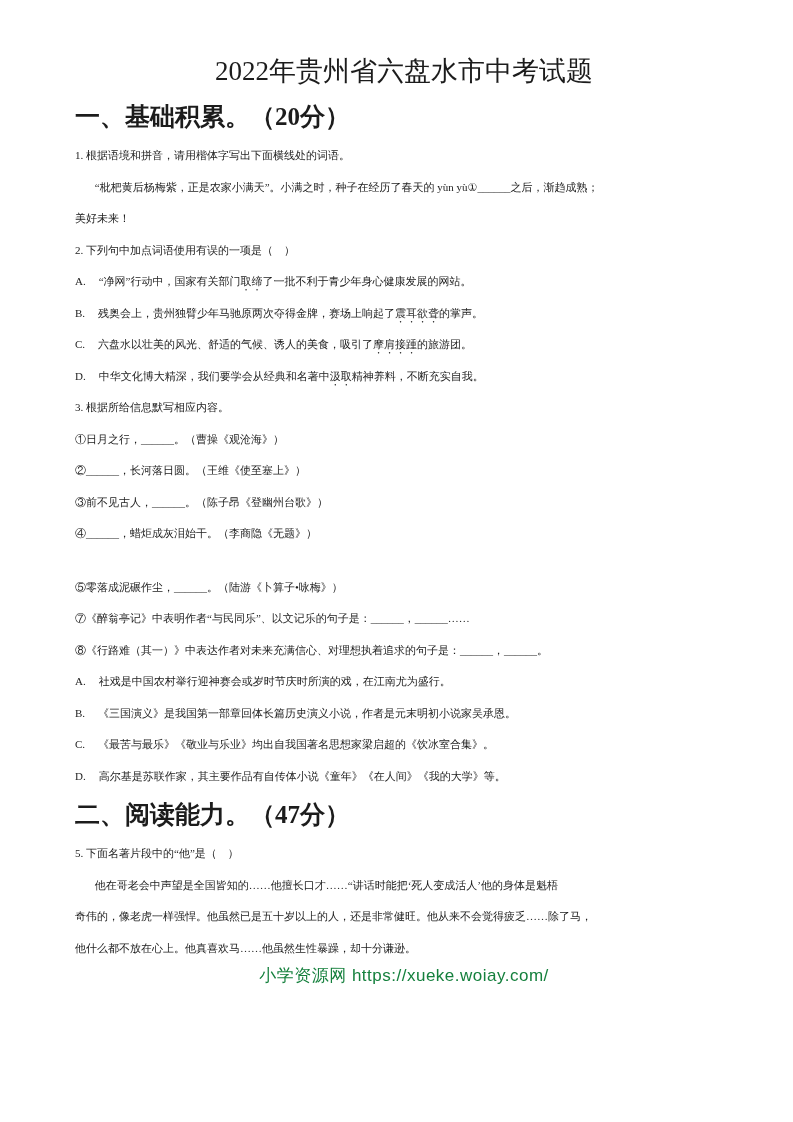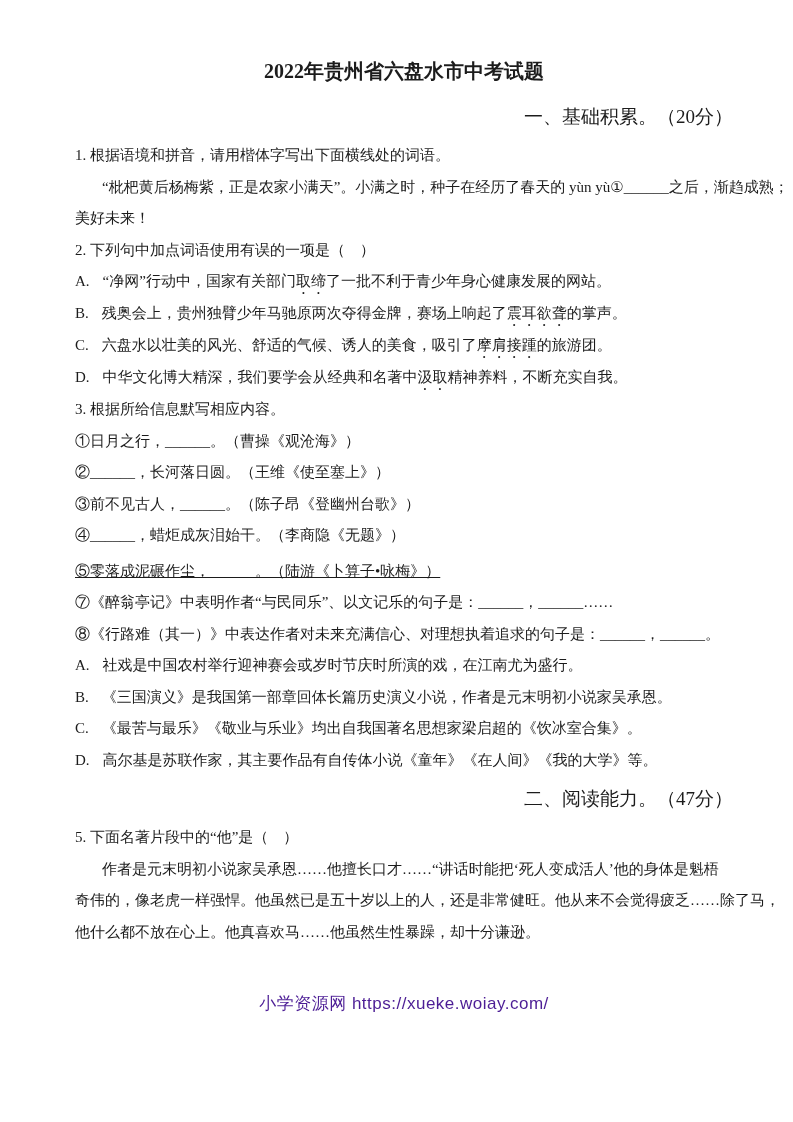--- a/index.html
+++ b/index.html
@@ -6,55 +6,53 @@
   html, body { margin: 0; padding: 0; }
   body {
     width: 793px;
     min-height: 1122px;
     background: #ffffff;
     color: #1c1c1c;
     font-family: "Liberation Serif", "DejaVu Serif", serif;
   }
   .doc { padding: 54px 60px 0 75px; }
   .title {
-    font-size: 20px;
-    font-weight: 700;
+    font-size: 27px;
+    font-weight: 400;
     text-align: center;
     line-height: 34px;
     margin: 0 0 14px 0;
   }
   .sec-heading {
-    font-size: 19px;
-    font-weight: 400;
+    font-size: 25px;
+    font-weight: 700;
     line-height: 30px;
     margin: 8px 0 8px 0;
-    text-align: right;
   }
   .line {
-    font-size: 15px;
+    font-size: 11px;
     line-height: 31.5px;
     margin: 0;
     white-space: nowrap;
   }
   .indent { text-indent: 1.8em; }
   .opt-label { margin-right: 13px; }
-  .mt-sm { margin-top: 4px; text-decoration: underline; }
+  .mt-sm { margin-top: 22px; }
   .em-dots {
     -webkit-text-emphasis: filled dot;
     -webkit-text-emphasis-position: under right;
     text-emphasis: filled dot;
     text-emphasis-position: under right;
   }
   .footer {
-    margin-top: 44px;
     text-align: center;
     font-family: "Liberation Sans", "DejaVu Sans", sans-serif;
     font-size: 17px;
     letter-spacing: 0.5px;
-    color: #4c1d95;
+    color: #15803d;
   }
 </style>
 </head>
 <body>
 
 <div class="doc">
 
   <h1 class="title">2022年贵州省六盘水市中考试题</h1>
 
   <h2 class="sec-heading">一、基础积累。（20分）</h2>
@@ -95,19 +93,19 @@
   <p class="line">
     <span class="opt-label">C.</span><span>《最苦与最乐》《敬业与乐业》均出自我国著名思想家梁启超的《饮冰室合集》。</span>
   </p>
   <p class="line">
     <span class="opt-label">D.</span><span>高尔基是苏联作家，其主要作品有自传体小说《童年》《在人间》《我的大学》等。</span>
   </p>
 
   <h2 class="sec-heading">二、阅读能力。（47分）</h2>
 
   <p class="line">5. 下面名著片段中的“他”是（　）</p>
-  <p class="line indent">作者是元末明初小说家吴承恩……他擅长口才……“讲话时能把‘死人变成活人’他的身体是魁梧</p>
+  <p class="line indent">他在哥老会中声望是全国皆知的……他擅长口才……“讲话时能把‘死人变成活人’他的身体是魁梧</p>
   <p class="line">奇伟的，像老虎一样强悍。他虽然已是五十岁以上的人，还是非常健旺。他从来不会觉得疲乏……除了马，</p>
   <p class="line">他什么都不放在心上。他真喜欢马……他虽然生性暴躁，却十分谦逊。</p>
 
   <div class="footer">小学资源网 https://xueke.woiay.com/</div>
 
 </div>
 
 </body></html>

